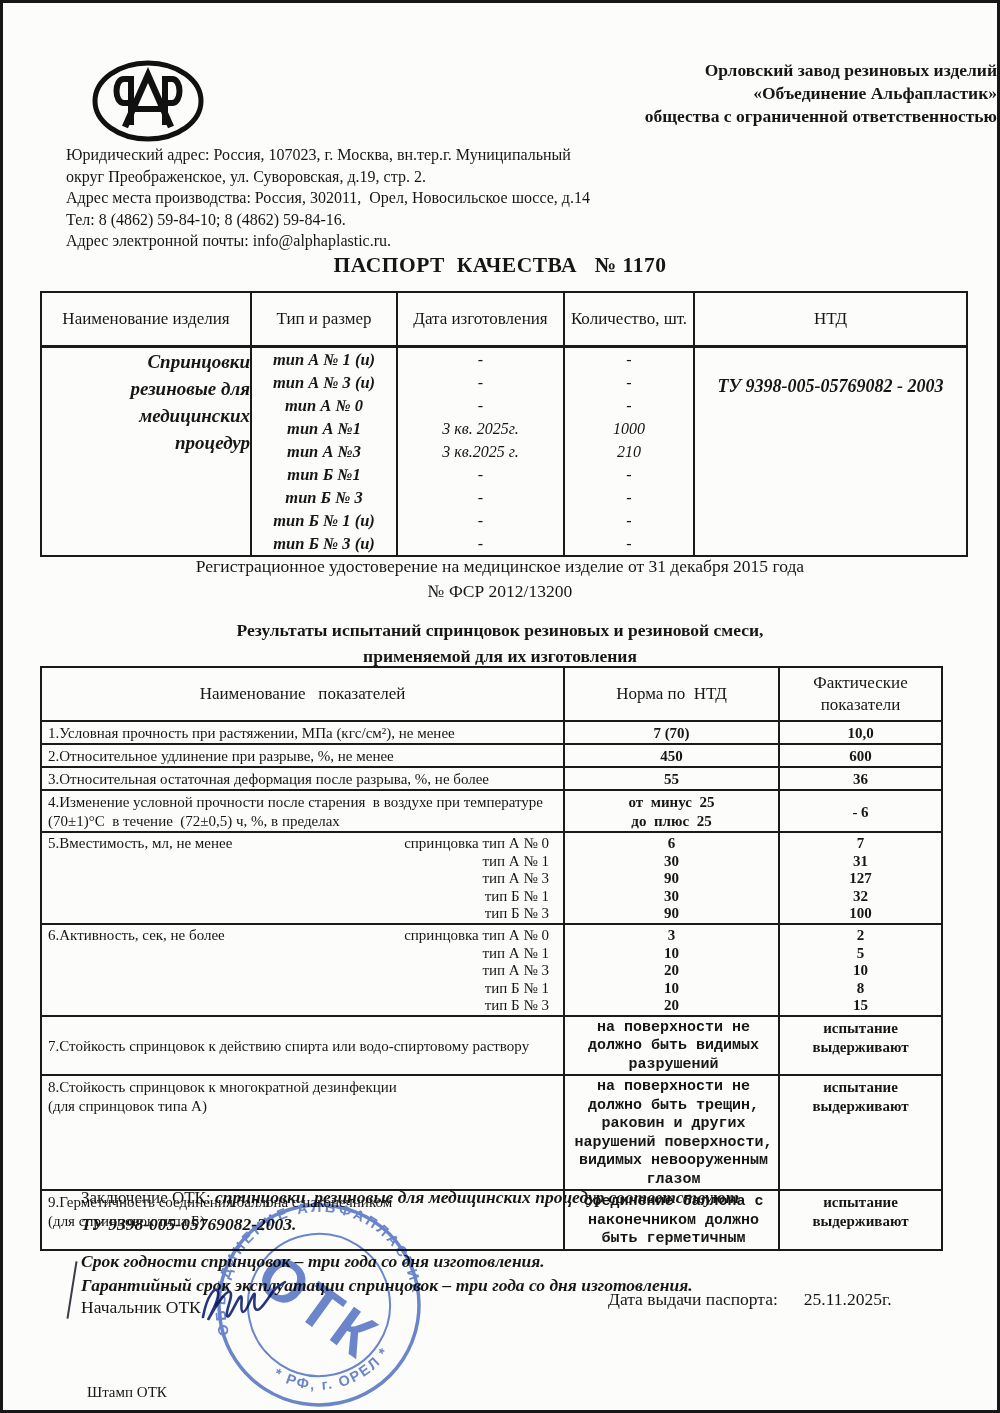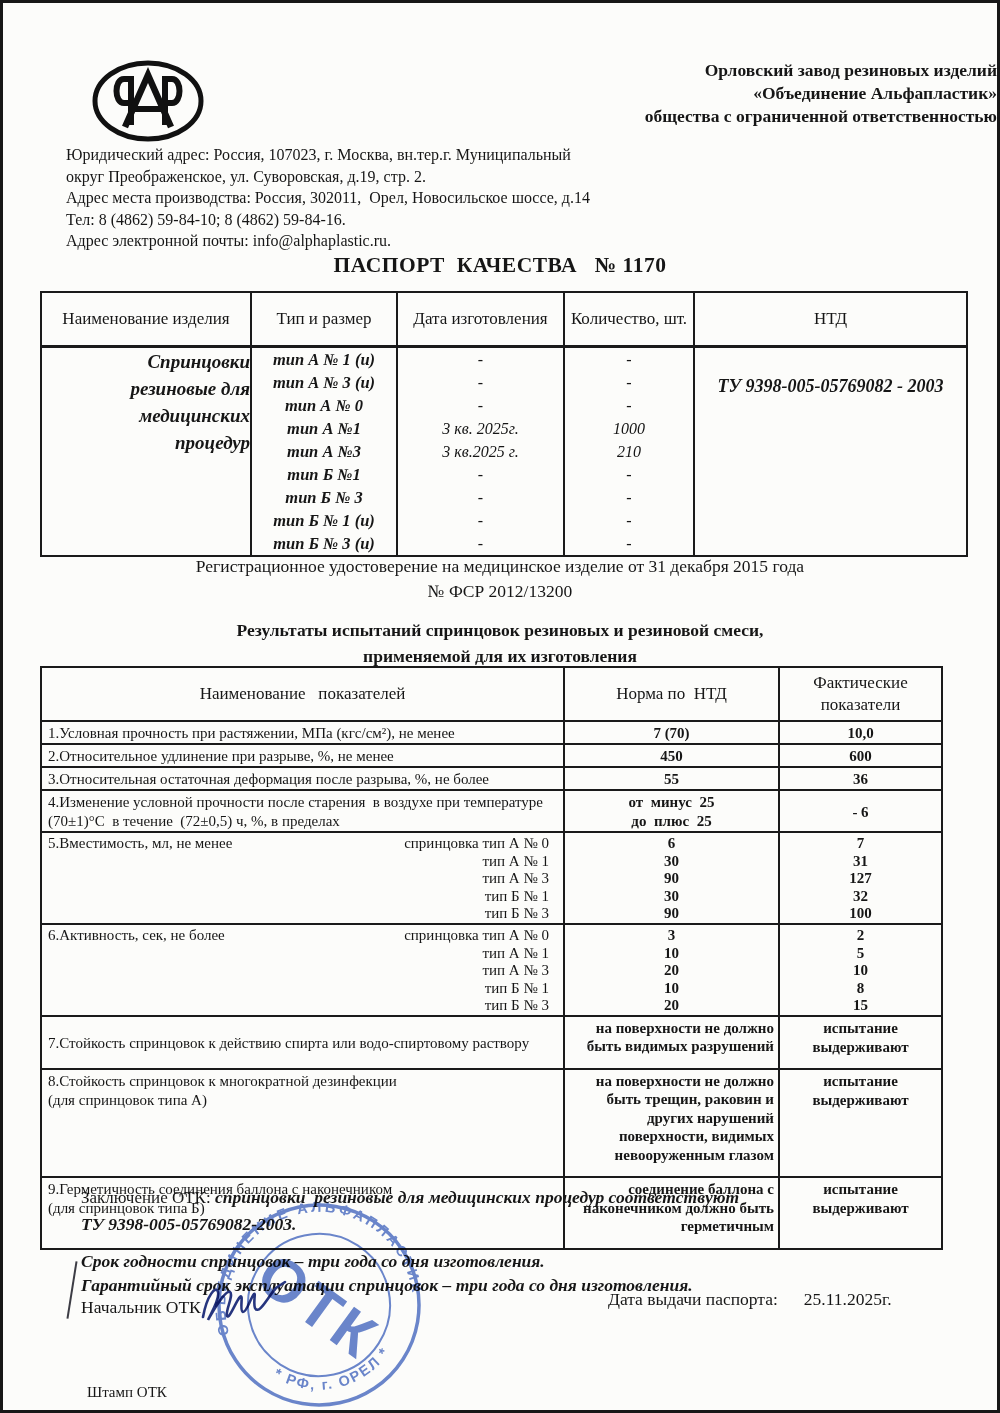--- a/index.html
+++ b/index.html
@@ -32,21 +32,21 @@
   .t2{position:absolute;left:37px;top:663px;width:901px;}
   .t2 th,.t2 td{border:2px solid #1a1a1a;padding:0;vertical-align:top;font-size:15px;}
   .t2 th{font-weight:normal;font-size:17px;line-height:22px;height:52px;vertical-align:middle;}
   .t2 .name{text-align:left;padding:2px 4px 0 6px;line-height:19px;}
   .t2 .norm,.t2 .fact{text-align:center;font-weight:bold;line-height:19px;padding-top:2px;}
   .t2 .stack div{line-height:17.6px;}
   .t2 .namestack{position:relative;}
   .t2 .namestack .lbl{position:absolute;left:6px;top:2px;white-space:pre;}
   .t2 .namestack .sub{text-align:right;padding:2px 14px 0 0;}
   .t2 .namestack .sub div{line-height:17.6px;}
-  .t2 .normtext{font-weight:bold;text-align:right;padding:2px 4px 12px 8px;line-height:18.5px;}
+  .t2 .normtext{font-weight:bold;text-align:center;padding:2px 4px 0 8px;line-height:18.5px;font-family:Liberation Mono, monospace;}
   .t2 .factc{font-weight:bold;text-align:center;padding:2px 6px 0 6px;line-height:19px;}
   .h21{height:21px;} .h42{height:42px;margin-left:36px;} .h88{height:88px;margin-top:41px;} .h86{height:86px;}
   .h44{height:44px;} .h92{height:88px;} .h52{height:52px;}
   
   .conclusion{position:absolute;left:78px;top:1181px;font-size:17px;line-height:27px;}
   .bolditalic{font-style:italic;font-weight:bold;font-size:17.5px;}
   .shelf{position:absolute;left:78px;top:1248px;}
   .warranty{position:absolute;left:78px;top:1272px;}
   .chief{position:absolute;left:78px;top:1294px;font-size:17.5px;}
   .stamp-label{position:absolute;left:84px;top:1381px;font-size:15px;}

